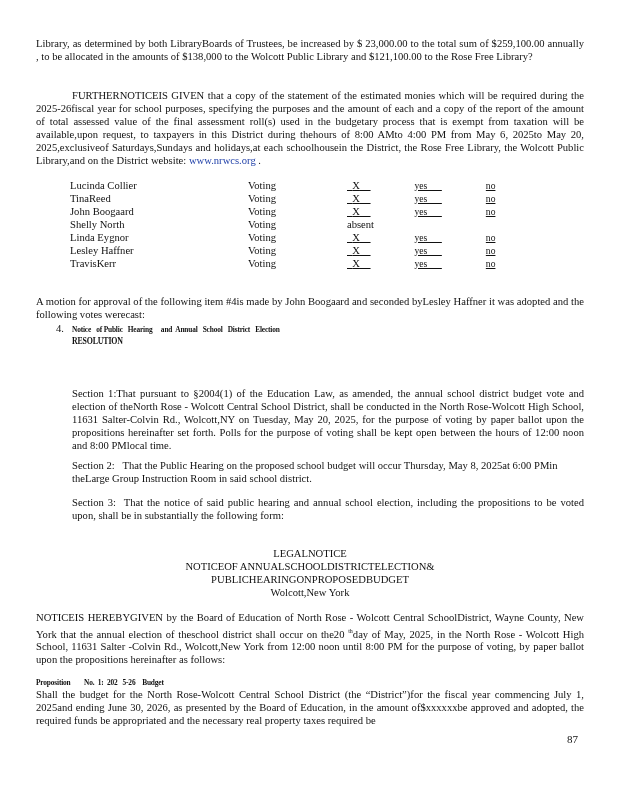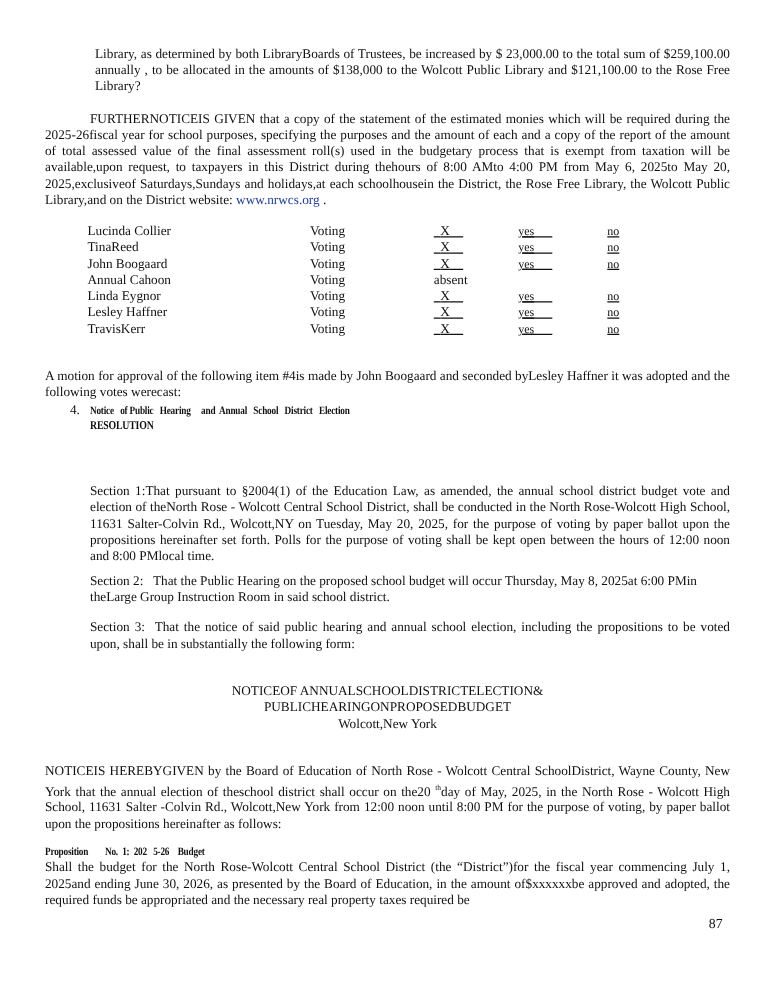--- a/index.html
+++ b/index.html
@@ -22,21 +22,21 @@
   .cond { font-family:"Liberation Sans Narrow","Liberation Serif",serif; font-weight:bold; font-size:9px; transform:scaleX(0.82); transform-origin:left; display:inline-block; white-space:pre; letter-spacing:-0.2px; }
   .center { text-align:center; }
   .item { position:absolute; left:36px; width:512px; }
   .pagenum { position:absolute; right:6px; top:733px; font-size:11px; }
 </style>
 </head>
 <body>
 
 <div class="page">
 
-  <p class="abs j" style="top:38px;margin-left:40px;">Library, as determined by both LibraryBoards of Trustees, be increased by $ 23,000.00 to the total sum of $259,100.00 annually , to be allocated in the amounts of $138,000 to the Wolcott Public Library and $121,100.00 to the Rose Free Library?</p>
+  <p class="abs j" style="top:38px;">Library, as determined by both LibraryBoards of Trustees, be increased by $ 23,000.00 to the total sum of $259,100.00 annually , to be allocated in the amounts of $138,000 to the Wolcott Public Library and $121,100.00 to the Rose Free Library?</p>
 
   <p class="abs j indent" style="top:90px;"><span>FURTHERNOTICEIS GIVEN that a copy of the statement of the estimated monies which will be required during the 2025-26fiscal year for school purposes, specifying the purposes and the amount of each and a copy of the report of the amount of total assessed value of the final assessment roll(s) used in the budgetary process that is exempt from taxation will be available,upon request, to taxpayers in this District during thehours of 8:00 AMto 4:00 PM from May 6, 2025to May 20, 2025,exclusiveof Saturdays,Sundays and holidays,at each schoolhousein the District, the Rose Free Library, the Wolcott Public Library,and on the District website:</span> <span class="link">www.nrwcs.org</span> <span>.</span></p>
 
   <div class="votes" id="votes">
       <div class="vrow">
         <span class="vname">Lucinda Collier</span>
         <span class="vstat">Voting</span>
         <span class="vyes"><span class="u">  <span>X</span>    <span class="sm">yes</span></span></span>
         <span class="vno"><span class="u">         <span class="sm">no</span></span></span>
       </div>
@@ -46,21 +46,21 @@
         <span class="vyes"><span class="u">  <span>X</span>    <span class="sm">yes</span></span></span>
         <span class="vno"><span class="u">         <span class="sm">no</span></span></span>
       </div>
       <div class="vrow">
         <span class="vname">John Boogaard</span>
         <span class="vstat">Voting</span>
         <span class="vyes"><span class="u">  <span>X</span>    <span class="sm">yes</span></span></span>
         <span class="vno"><span class="u">         <span class="sm">no</span></span></span>
       </div>
       <div class="vrow">
-        <span class="vname">Annual Cahoon</span>
+        <span class="vname">Shelly North</span>
         <span class="vstat">Voting</span>
         <span class="vyes">absent</span>
       </div>
       <div class="vrow">
         <span class="vname">Linda Eygnor</span>
         <span class="vstat">Voting</span>
         <span class="vyes"><span class="u">  <span>X</span>    <span class="sm">yes</span></span></span>
         <span class="vno"><span class="u">         <span class="sm">no</span></span></span>
       </div>
       <div class="vrow">
@@ -84,20 +84,21 @@
   </div>
   <div class="item" style="top:335px;">
     <p><span class="cond" style="font-size:9.6px">RESOLUTION</span></p>
   </div>
 
   <p class="item j" style="top:388px;">Section 1:That pursuant to §2004(1) of the Education Law, as amended, the annual school district budget vote and election of theNorth Rose - Wolcott Central School District, shall be conducted in the North Rose-Wolcott High School, 11631 Salter-Colvin Rd., Wolcott,NY on Tuesday, May 20, 2025, for the purpose of voting by paper ballot upon the propositions hereinafter set forth. Polls for the purpose of voting shall be kept open between the hours of 12:00 noon and 8:00 PMlocal time.</p>
   <p class="item" style="top:460px; white-space:pre-wrap;">Section 2:   That the Public Hearing on the proposed school budget will occur Thursday, May 8, 2025at 6:00 PMin theLarge Group Instruction Room in said school district.</p>
   <p class="item j" style="top:497px; white-space:pre-wrap;">Section 3:  That the notice of said public hearing and annual school election, including the propositions to be voted upon, shall be in substantially the following form:</p>
 
   <div class="abs center" style="top:548px;">
+    <p>LEGALNOTICE</p>
     <p>NOTICEOF ANNUALSCHOOLDISTRICTELECTION&amp;</p>
     <p>PUBLICHEARINGONPROPOSEDBUDGET</p>
     <p>Wolcott,New York</p>
   </div>
 
   <p class="abs j" style="top:612px;"><span>NOTICEIS HEREBYGIVEN by the Board of Education of North Rose - Wolcott Central SchoolDistrict, Wayne County, New York that the annual election of theschool district shall occur on the20</span> <sup style="font-size:6px;">th</sup><span>day of May, 2025, in the North Rose - Wolcott High School, 11631 Salter -Colvin Rd., Wolcott,New York from 12:00 noon until 8:00 PM for the purpose of voting, by paper ballot upon the propositions hereinafter as follows:</span></p>
 
   <div class="abs" style="top:676px;">
     <span class="cond">Proposition        No.  1:  202   5-26    Budget</span>
   </div>

